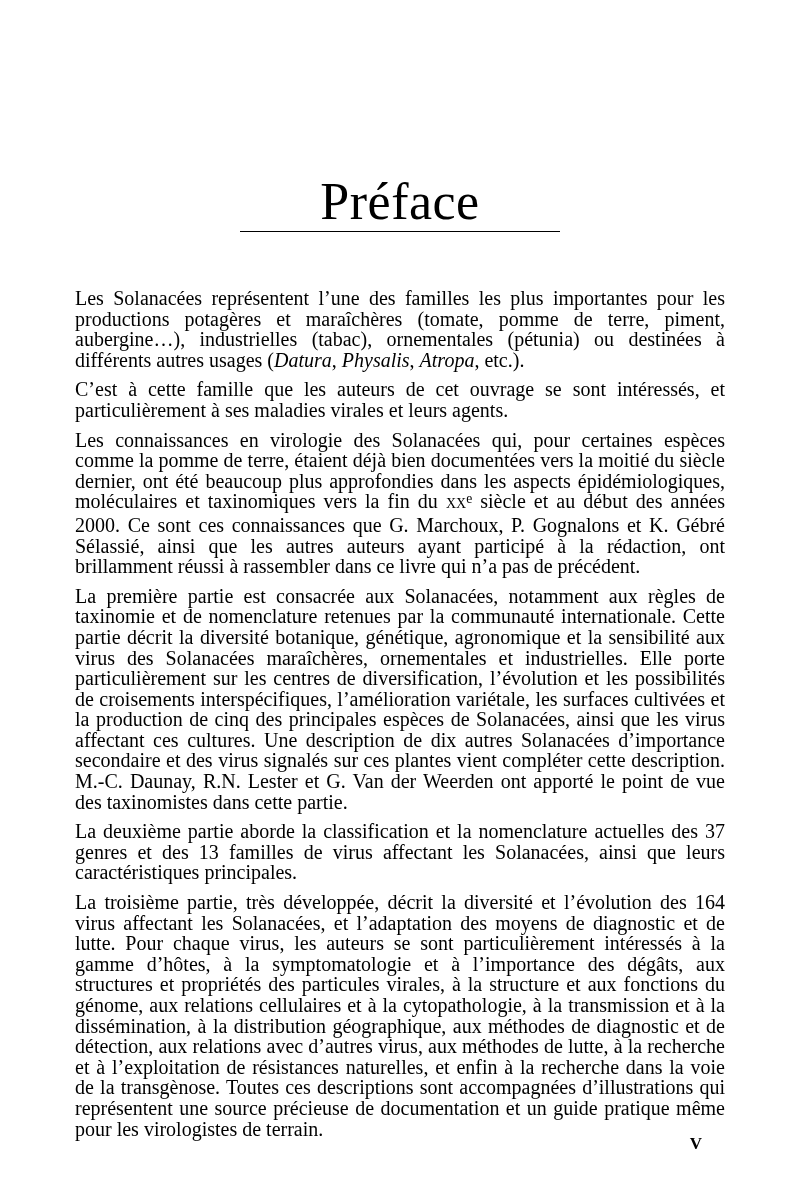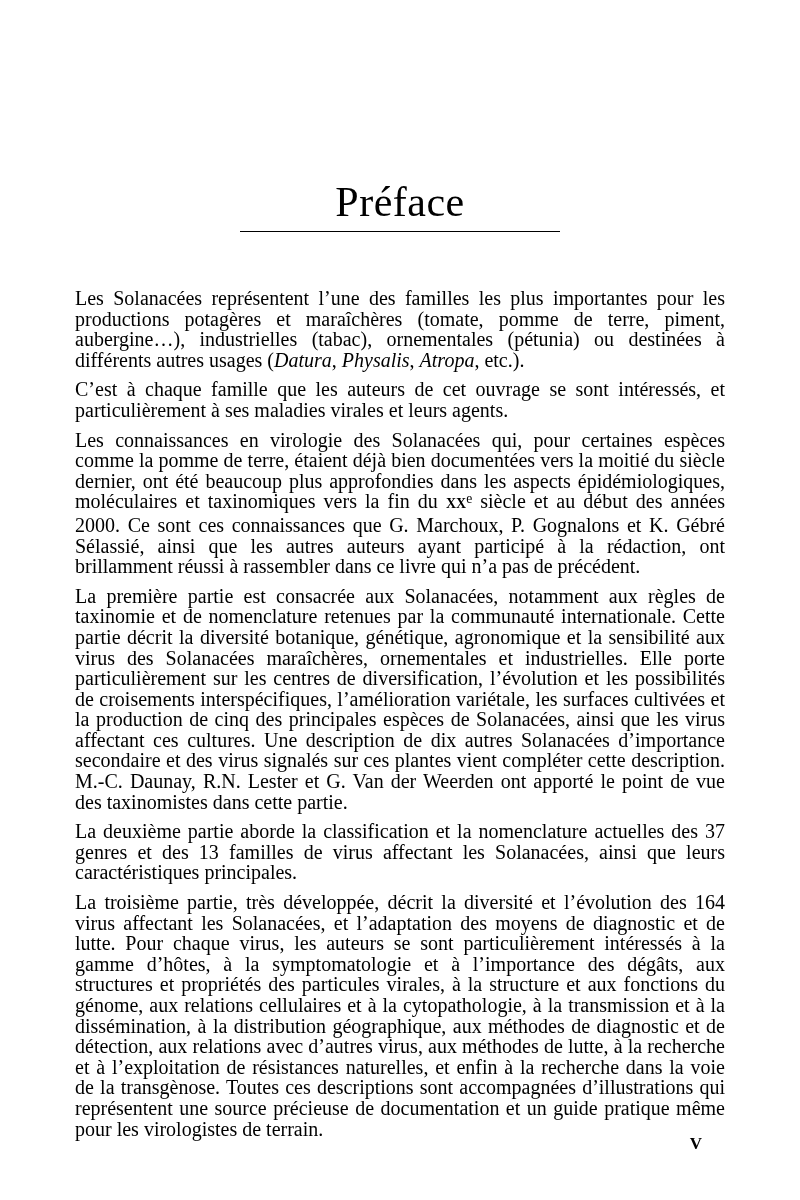--- a/index.html
+++ b/index.html
@@ -19,42 +19,42 @@
   .content {
     position: absolute;
     left: 75px;
     width: 650px;
     top: 0;
   }
   .title {
     margin: 0;
     padding-top: 180px;
     text-align: center;
-    font-size: 42px;
+    font-size: 52px;
     font-weight: 400;
     line-height: 44px;
     letter-spacing: 0.5px;
   }
   .title-rule {
     width: 320px;
     height: 1px;
     background: #000000;
     margin: 7px auto 0 auto;
   }
   .body-text {
     margin-top: 56px;
     font-size: 20px;
     line-height: 20.6px;
     text-align: justify;
   }
   .body-text p {
     margin: 0 0 9px 0;
   }
   .it { font-style: italic; }
-  .sc { font-variant: small-caps; font-weight: bold; }
+  .sc { font-variant: small-caps; }
   .sup {
     font-size: 0.68em;
     position: relative;
     top: -0.38em;
   }
   .page-number {
     position: absolute;
     right: 98px;
     bottom: 46px;
     font-size: 17px;
@@ -63,21 +63,21 @@
 </style>
 </head>
 <body>
 
 <div class="page">
   <div class="content">
     <h1 class="title">Préface</h1>
     <div class="title-rule"></div>
     <div class="body-text">
         <p><span>Les Solanacées représentent l’une des familles les plus importantes pour les productions potagères et maraîchères (tomate, pomme de terre, piment, aubergine…), industrielles (tabac), ornementales (pétunia) ou destinées à différents autres usages (</span><span class="it">Datura</span><span>, </span><span class="it">Physalis</span><span>, </span><span class="it">Atropa</span><span>, etc.).</span></p>
-        <p><span>C’est à chaque famille que les auteurs de cet ouvrage se sont intéressés, et particulièrement à ses maladies virales et leurs agents.</span></p>
+        <p><span>C’est à cette famille que les auteurs de cet ouvrage se sont intéressés, et particulièrement à ses maladies virales et leurs agents.</span></p>
         <p><span>Les connaissances en virologie des Solanacées qui, pour certaines espèces comme la pomme de terre, étaient déjà bien documentées vers la moitié du siècle dernier, ont été beaucoup plus approfondies dans les aspects épidémiologiques, moléculaires et taxinomiques vers la fin du </span><span class="sc">xx</span><span class="sup">e</span><span> siècle et au début des années 2000. Ce sont ces connaissances que G. Marchoux, P. Gognalons et K. Gébré Sélassié, ainsi que les autres auteurs ayant participé à la rédaction, ont brillamment réussi à rassembler dans ce livre qui n’a pas de précédent.</span></p>
         <p><span>La première partie est consacrée aux Solanacées, notamment aux règles de taxinomie et de nomenclature retenues par la communauté internationale. Cette partie décrit la diversité botanique, génétique, agronomique et la sensibilité aux virus des Solanacées maraîchères, ornementales et industrielles. Elle porte particulièrement sur les centres de diversification, l’évolution et les possibilités de croisements interspécifiques, l’amélioration variétale, les surfaces cultivées et la production de cinq des principales espèces de Solanacées, ainsi que les virus affectant ces cultures. Une description de dix autres Solanacées d’importance secondaire et des virus signalés sur ces plantes vient compléter cette description. M.-C. Daunay, R.N. Lester et G. Van der Weerden ont apporté le point de vue des taxinomistes dans cette partie.</span></p>
         <p><span>La deuxième partie aborde la classification et la nomenclature actuelles des 37 genres et des 13 familles de virus affectant les Solanacées, ainsi que leurs caractéristiques principales.</span></p>
         <p><span>La troisième partie, très développée, décrit la diversité et l’évolution des 164 virus affectant les Solanacées, et l’adaptation des moyens de diagnostic et de lutte. Pour chaque virus, les auteurs se sont particulièrement intéressés à la gamme d’hôtes, à la symptomatologie et à l’importance des dégâts, aux structures et propriétés des particules virales, à la structure et aux fonctions du génome, aux relations cellulaires et à la cytopathologie, à la transmission et à la dissémination, à la distribution géographique, aux méthodes de diagnostic et de détection, aux relations avec d’autres virus, aux méthodes de lutte, à la recherche et à l’exploitation de résistances naturelles, et enfin à la recherche dans la voie de la transgènose. Toutes ces descriptions sont accompagnées d’illustrations qui représentent une source précieuse de documentation et un guide pratique même pour les virologistes de terrain.</span></p>
       </div>
   </div>
   <div class="page-number">V</div>
 </div>
 
 </body></html>

